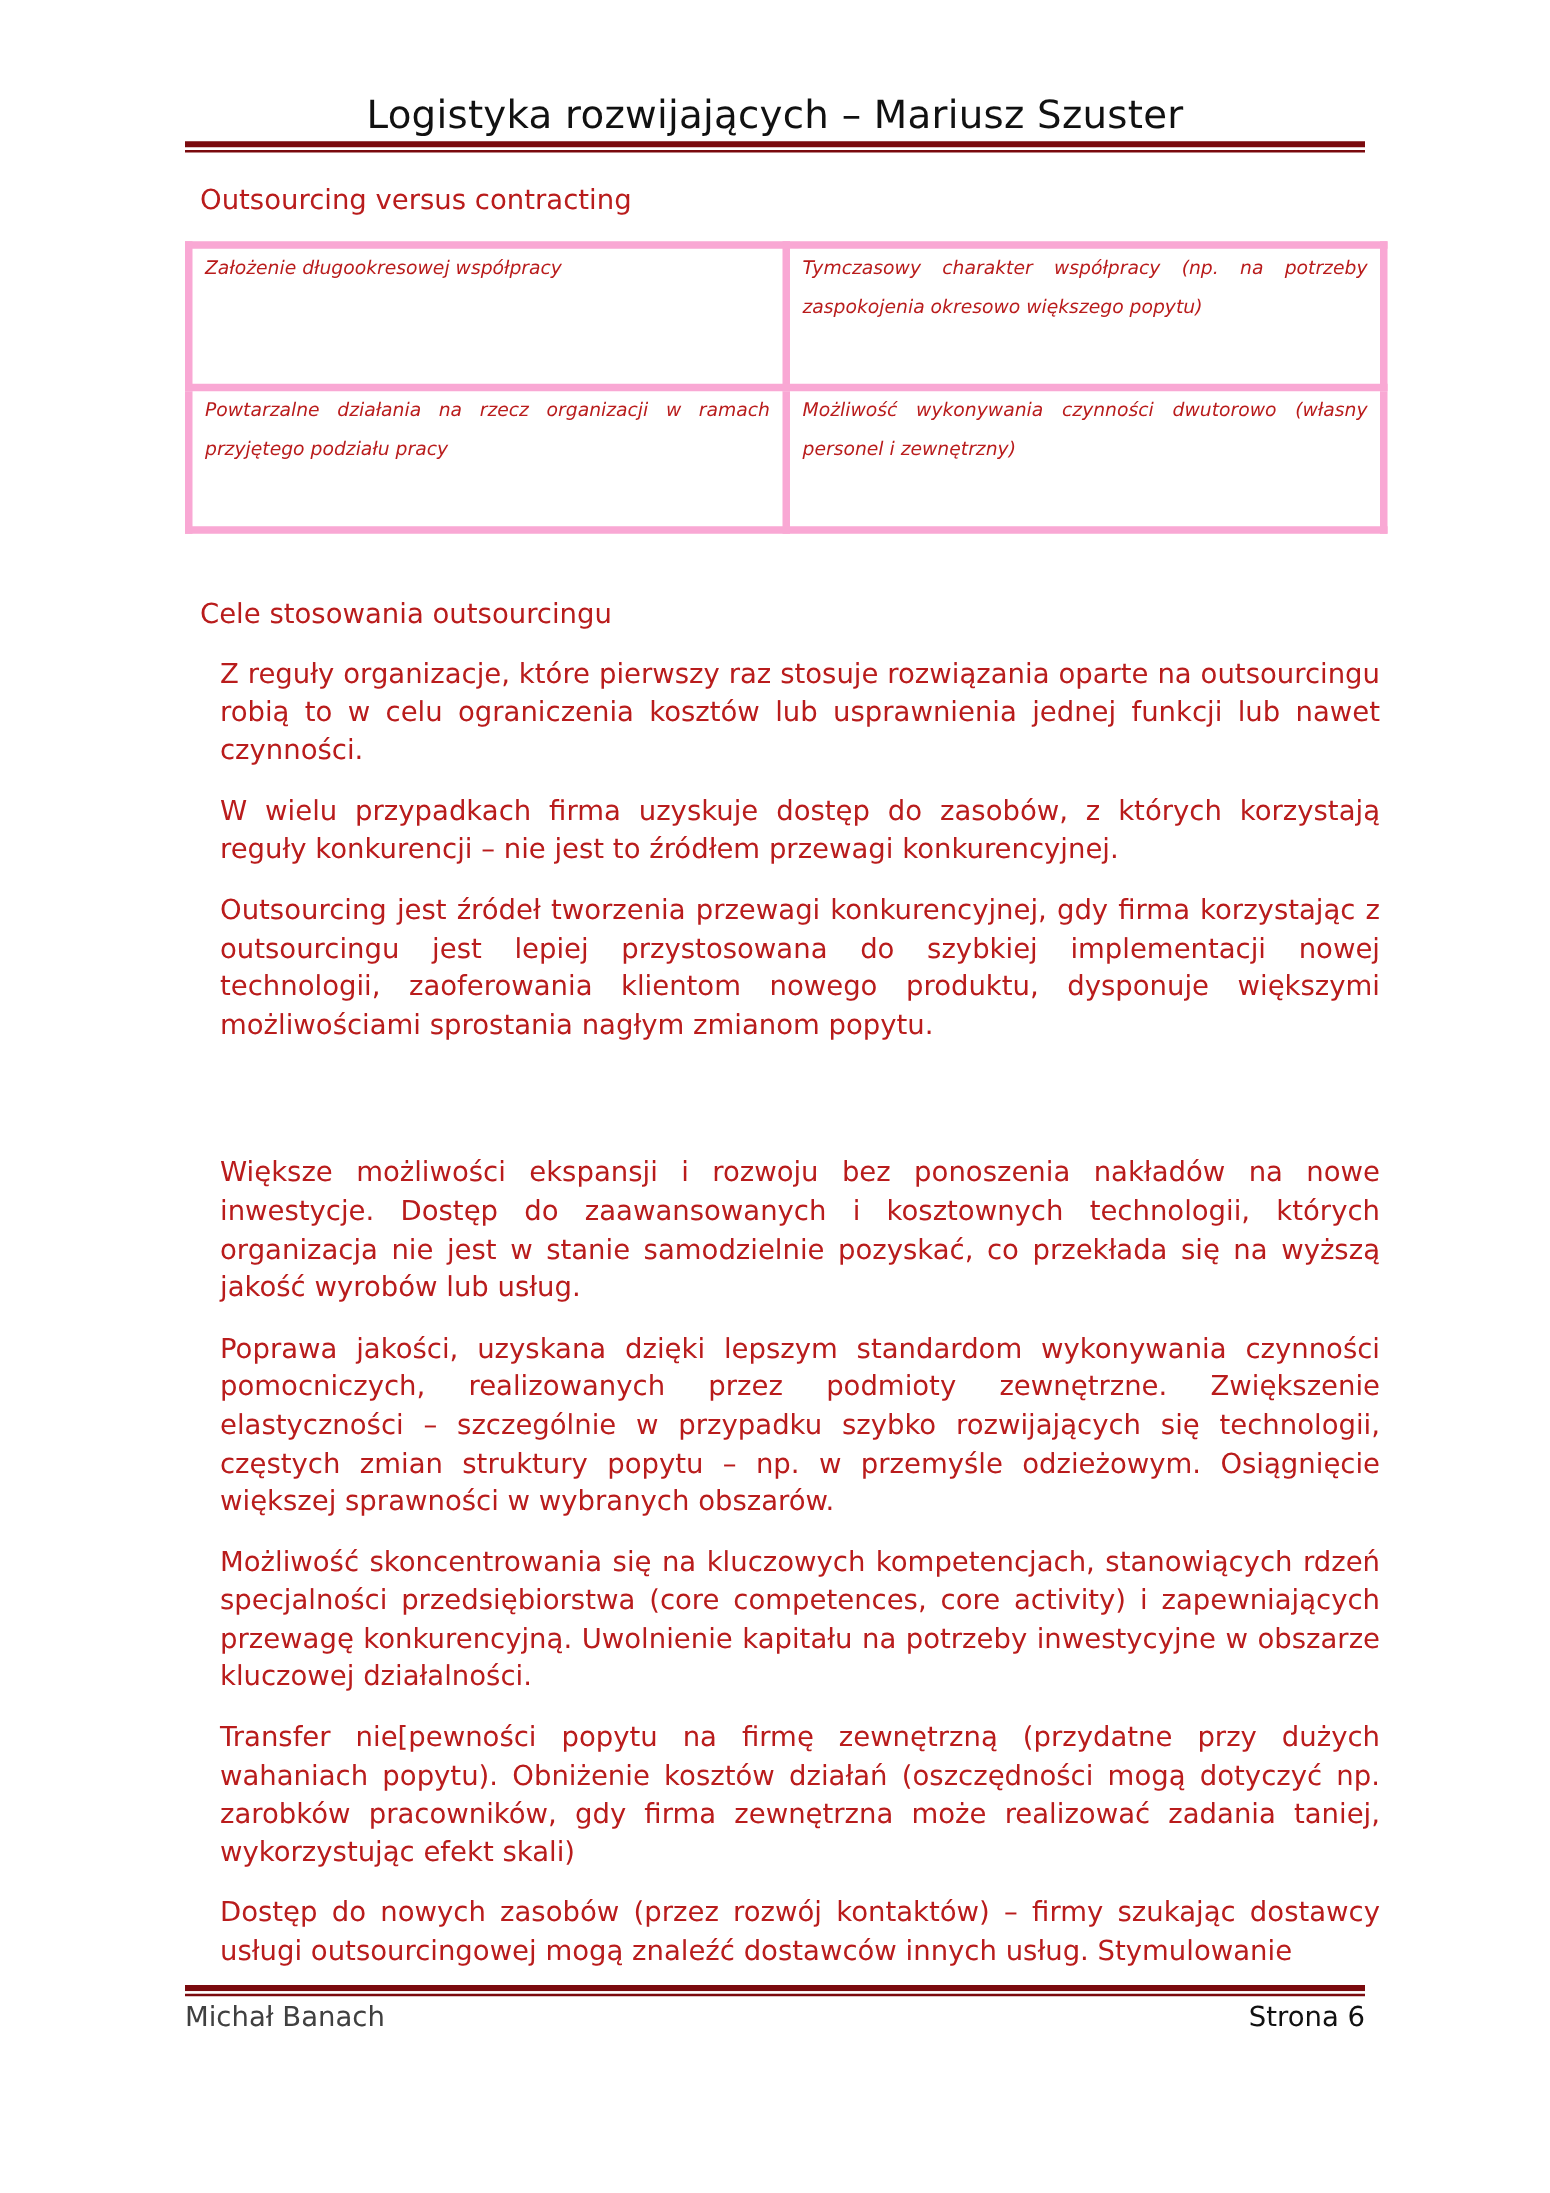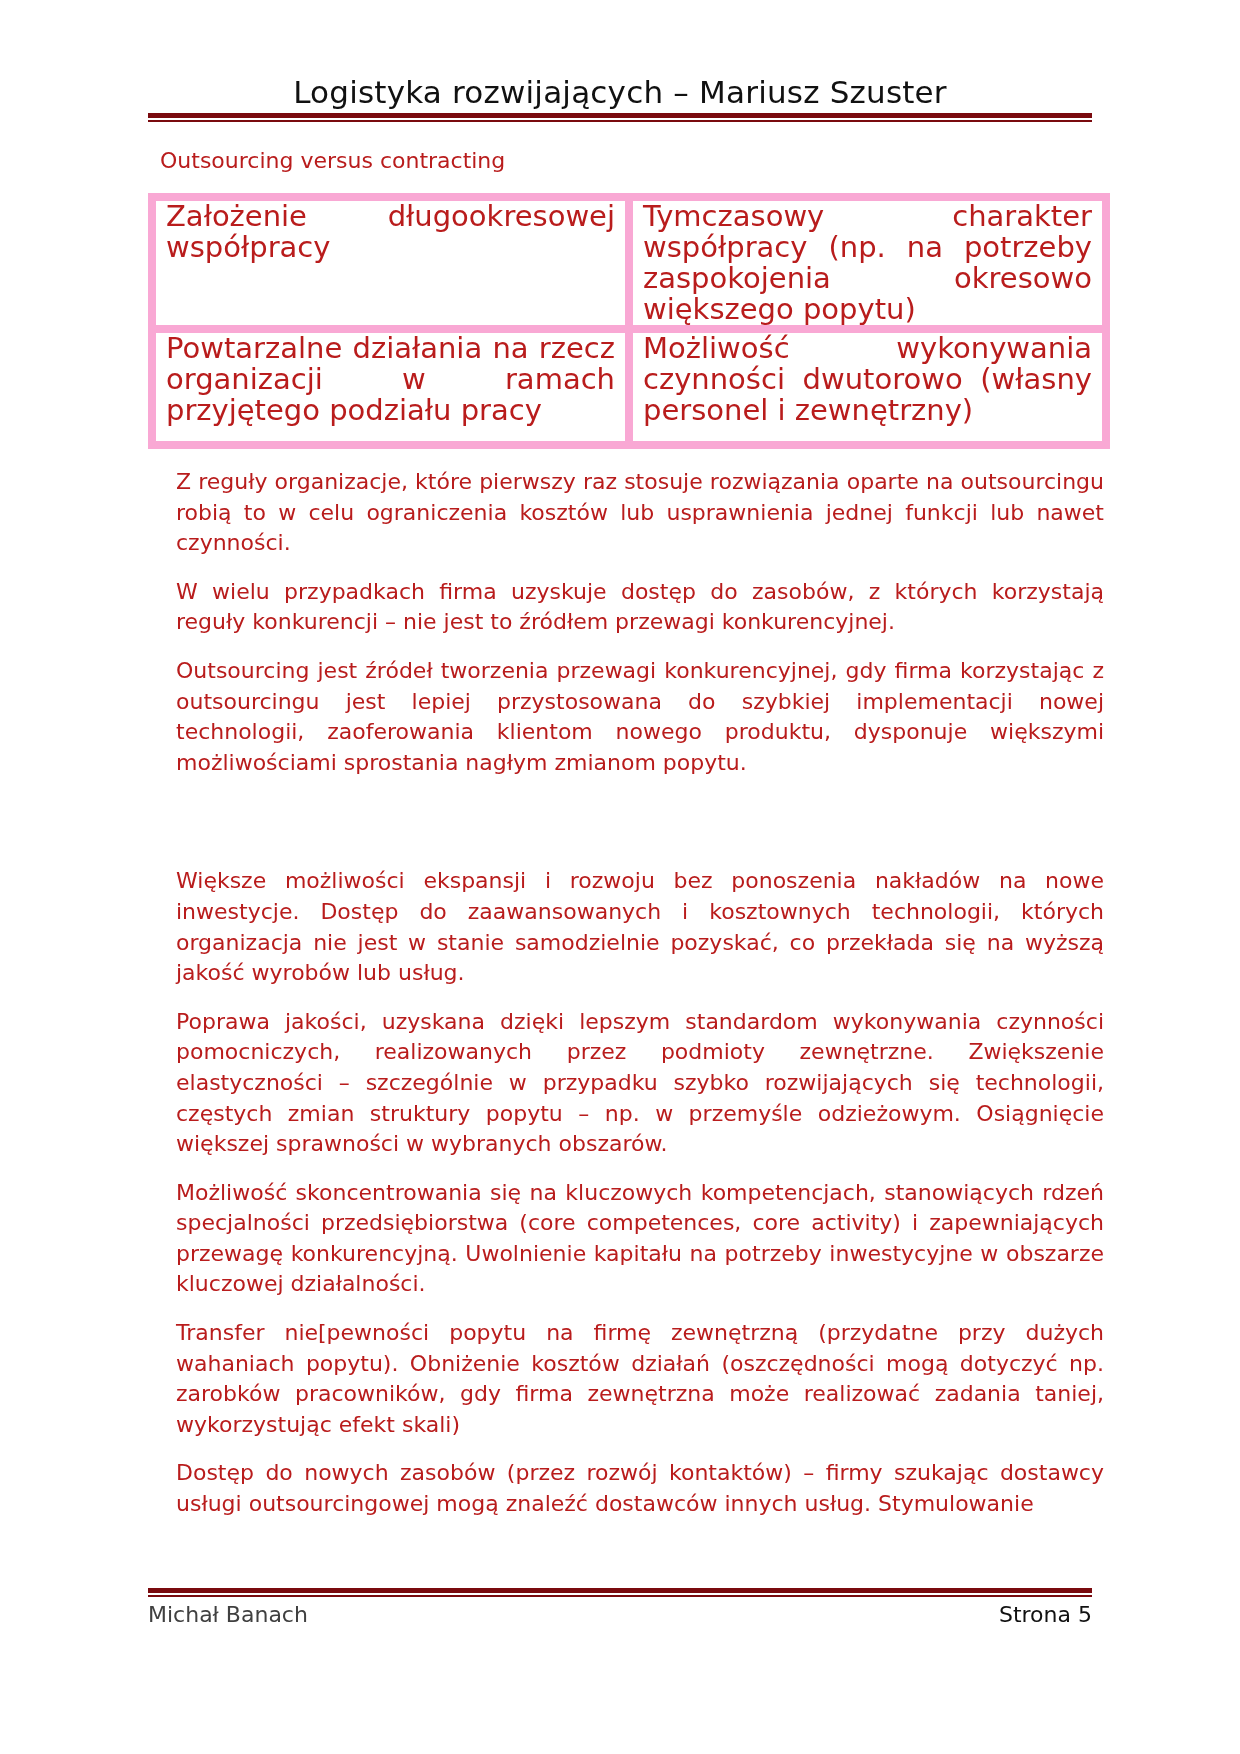--- a/index.html
+++ b/index.html
@@ -62,27 +62,28 @@
       line-height: 30px;
     }
     table.compare {
       border-collapse: collapse;
       margin-left: -12px;
       width: 962px;
       margin-top: 17px;
       table-layout: fixed;
     }
     table.compare td {
-      border: 8px solid #f9a8d4;
+      border: 6px solid #f9a8d4;
       vertical-align: top;
       padding: 0 10px 0 10px;
       text-align: justify;
       text-align-last: left;
-      font-size: 29px;
+      font-size: 15px;
       line-height: 31px;
+      font-style: italic;
     }
     table.compare tr.r1 td { height: 108px; }
     table.compare tr.r2 td { height: 108px; margin-left: 20px; }
     .section-title.second {
       margin-top: 50px;
     }
     p.par {
       margin: 18px 0 0 16px;
       text-align: justify;
       font-size: 22px;
@@ -129,32 +130,33 @@
       <td>Założenie długookresowej współpracy</td>
       <td>Tymczasowy charakter współpracy (np. na potrzeby zaspokojenia okresowo większego popytu)</td>
     </tr>
     <tr class="r2">
       <td>Powtarzalne działania na rzecz organizacji w ramach przyjętego podziału pracy</td>
       <td>Możliwość wykonywania czynności dwutorowo (własny personel i zewnętrzny)</td>
     </tr>
   </tbody>
     </table>
 
+  <div class="section-title second">Cele stosowania outsourcingu</div>
 
   <p class="par">Z reguły organizacje, które pierwszy raz stosuje rozwiązania oparte na outsourcingu robią to w celu ograniczenia kosztów lub usprawnienia jednej funkcji lub nawet czynności.</p>
   <p class="par">W wielu przypadkach firma uzyskuje dostęp do zasobów, z których korzystają reguły konkurencji – nie jest to źródłem przewagi konkurencyjnej.</p>
   <p class="par">Outsourcing jest źródeł tworzenia przewagi konkurencyjnej, gdy firma korzystając z outsourcingu jest lepiej przystosowana do szybkiej implementacji nowej technologii, zaoferowania klientom nowego produktu, dysponuje większymi możliwościami sprostania nagłym zmianom popytu.</p>
   <p class="par gap-big">Większe możliwości ekspansji i rozwoju bez ponoszenia nakładów na nowe inwestycje. Dostęp do zaawansowanych i kosztownych technologii, których organizacja nie jest w stanie samodzielnie pozyskać, co przekłada się na wyższą jakość wyrobów lub usług.</p>
   <p class="par">Poprawa jakości, uzyskana dzięki lepszym standardom wykonywania czynności pomocniczych, realizowanych przez podmioty zewnętrzne. Zwiększenie elastyczności – szczególnie w przypadku szybko rozwijających się technologii, częstych zmian struktury popytu – np. w przemyśle odzieżowym. Osiągnięcie większej sprawności w wybranych obszarów.</p>
   <p class="par">Możliwość skoncentrowania się na kluczowych kompetencjach, stanowiących rdzeń specjalności przedsiębiorstwa (core competences, core activity) i zapewniających przewagę konkurencyjną. Uwolnienie kapitału na potrzeby inwestycyjne w obszarze kluczowej działalności.</p>
   <p class="par">Transfer nie[pewności popytu na firmę zewnętrzną (przydatne przy dużych wahaniach popytu). Obniżenie kosztów działań (oszczędności mogą dotyczyć np. zarobków pracowników, gdy firma zewnętrzna może realizować zadania taniej, wykorzystując efekt skali)</p>
   <p class="par">Dostęp do nowych zasobów (przez rozwój kontaktów) – firmy szukając dostawcy usługi outsourcingowej mogą znaleźć dostawców innych usług. Stymulowanie</p>
 </div>
 
 <div>
   <div class="rule footer-rule">
     <div class="thick"></div>
     <div class="gap"></div>
     <div class="thin"></div>
   </div>
   <div class="footer-left">Michał Banach</div>
-  <div class="footer-right">Strona 5</div>
+  <div class="footer-right">Strona 6</div>
 </div>
 
 </body></html>

